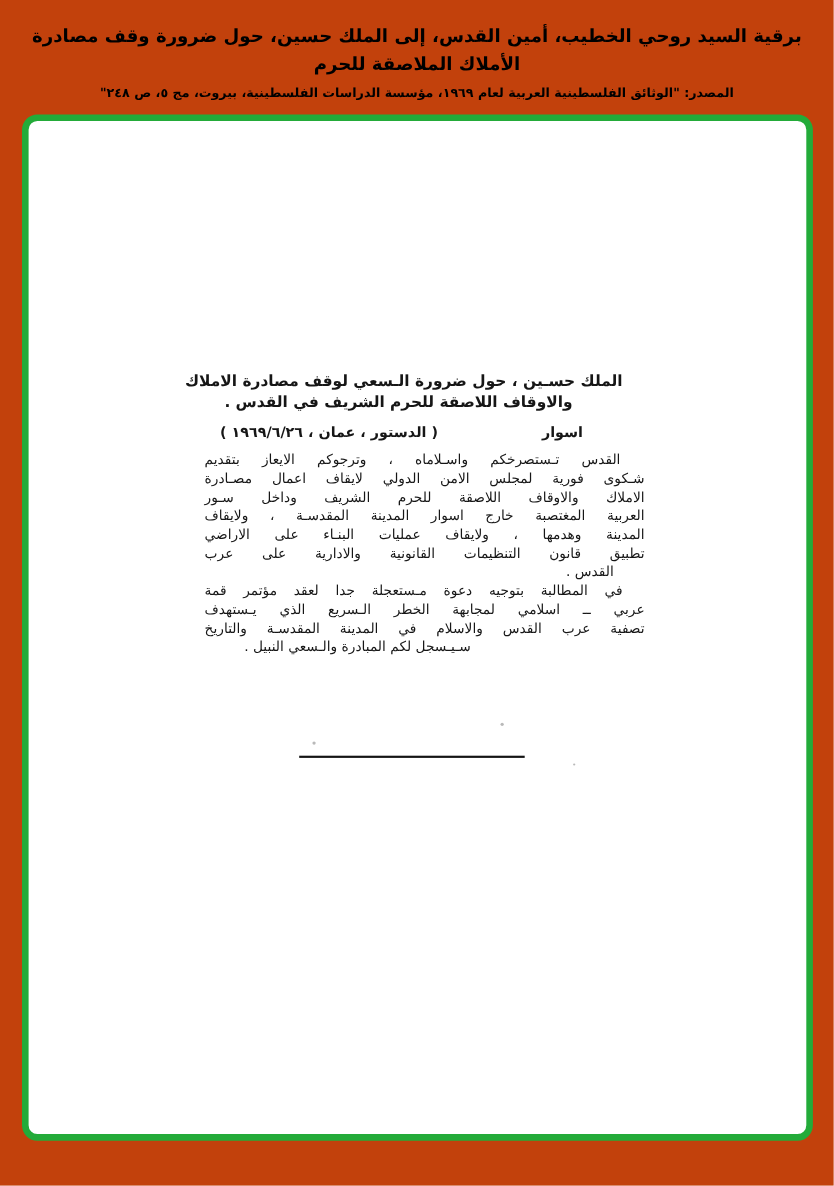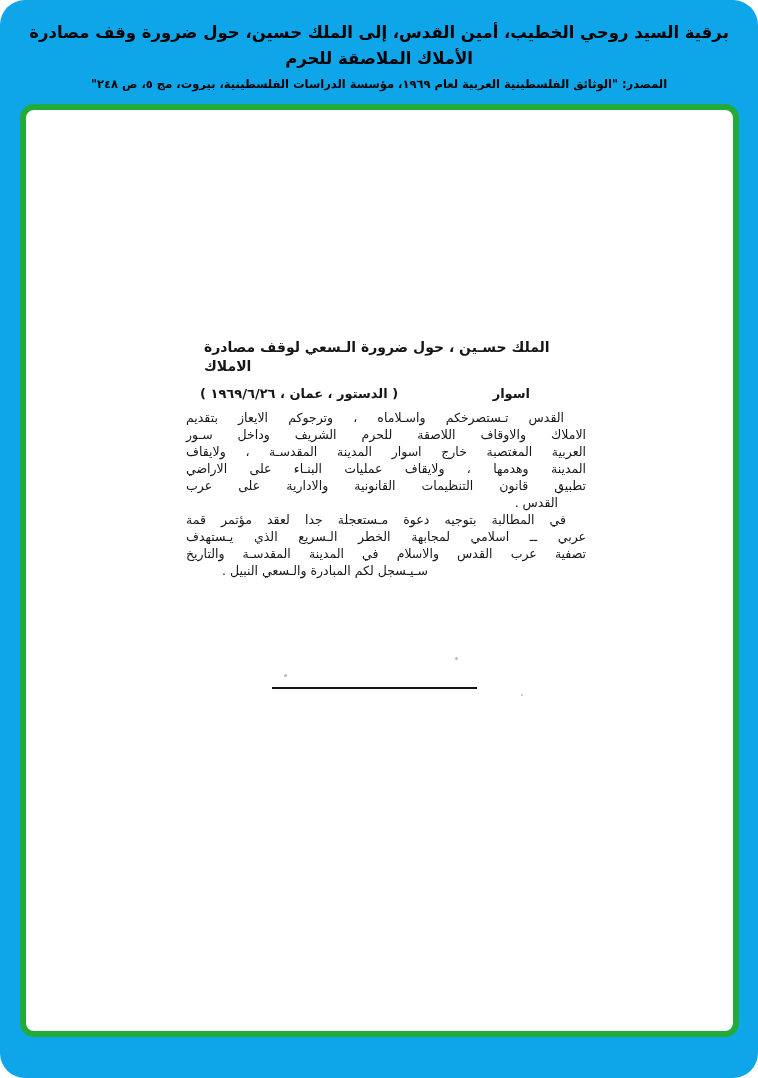--- a/index.html
+++ b/index.html
@@ -5,23 +5,22 @@
   html, body {
     margin: 0;
     padding: 0;
     background: #ffffff;
     font-family: "DejaVu Sans", sans-serif;
   }
   #page {
     position: relative;
     width: 758px;
     height: 1078px;
-    background: #0ea5e9;
+    background: #c2410c;
     overflow: hidden;
-    border-radius: 25px;
   }
 
   
   .page-header {
     position: absolute;
     top: 20px;
     left: 0;
     width: 758px;
     text-align: center;
     direction: rtl;
@@ -139,29 +138,31 @@
     <div class="main-title">برقية السيد روحي الخطيب، أمين القدس، إلى الملك حسين، حول ضرورة وقف مصادرة الأملاك الملاصقة للحرم</div>
     <div class="source-line">المصدر: "الوثائق الفلسطينية العربية لعام ١٩٦٩، مؤسسة الدراسات الفلسطينية، بيروت، مج ٥، ص ٢٤٨"</div>
   </div>
 
   <div class="green-frame" style="border-color: rgb(35, 171, 57);"></div>
 
   <div class="scan-block">
 
     <div class="doc-title">
         <div class="line">الملك حسـين ، حول ضرورة الـسعي لوقف مصادرة الاملاك</div>
+        <div class="line">والاوقاف اللاصقة للحرم الشريف في القدس .</div>
       </div>
 
     <div class="dateline">
       <span>اسوار</span>
       <span>( الدستور ، عمان ، ١٩٦٩/٦/٢٦ )</span>
     </div>
 
     <div class="para para-1">
         <div class="line">القدس تـستصرخكم واسـلاماه ، وترجوكم الايعاز بتقديم</div>
+        <div class="line">شـكوى فورية لمجلس الامن الدولي لايقاف اعمال مصـادرة</div>
         <div class="line">الاملاك والاوقاف اللاصقة للحرم الشريف وداخل سـور</div>
         <div class="line">العربية المغتصبة خارج اسوار المدينة المقدسـة ، ولايقاف</div>
         <div class="line">المدينة وهدمها ، ولايقاف عمليات البنـاء على الاراضي</div>
         <div class="line">تطبيق قانون التنظيمات القانونية والادارية على عرب</div>
         <div class="line">القدس .</div>
       </div>
 
     <div class="para para-2">
         <div class="line">في المطالبة بتوجيه دعوة مـستعجلة جدا لعقد مؤتمر قمة</div>
         <div class="line">عربي ــ اسلامي لمجابهة الخطر الـسريع الذي يـستهدف</div>

